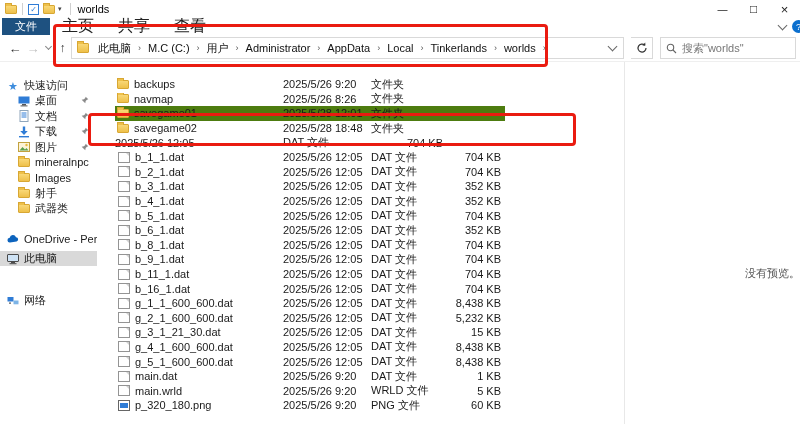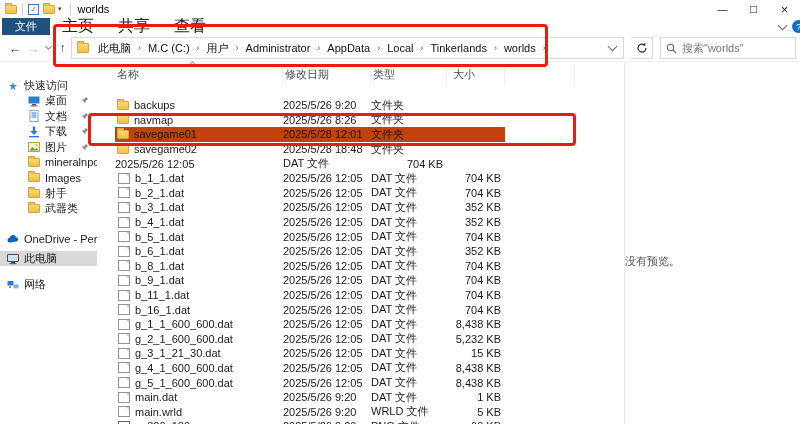--- a/index.html
+++ b/index.html
@@ -45,28 +45,28 @@
   .ab-right { margin-left:auto; display:flex; align-items:center; height:100%; }
   .ab-chev { width:18px; display:flex; justify-content:center; }
   .refresh-btn { width:22px; height:22px; border:1px solid #d9d9d9; border-left:none; display:flex; align-items:center; justify-content:center; margin-right:7px; }
   .searchbox { width:136px; height:22px; border:1px solid #d9d9d9; display:flex; align-items:center; padding:0 5px; color:#777; gap:5px; background:#fff; }
 
   
   .main { display:flex; height:362px; }
 
   
   .sidebar { width:97px; padding-top:16px; flex:0 0 97px; }
-  .side-item { height:15px; display:flex; align-items:center; gap:5px; padding-left:28px; position:relative; margin-bottom:0.4px; }
+  .side-item { height:15px; display:flex; align-items:center; gap:5px; padding-left:18px; position:relative; margin-bottom:0.4px; }
   .side-item.root { padding-left:7px; }
   .side-item .lbl { white-space:nowrap; overflow:hidden; }
   .side-item.selected { background:#d9d9d9; }
   .side-item .pin { position:absolute; right:8px; top:3px; }
   .gap-md { margin-top:15px; }
   .gap-sm { margin-top:5px; }
-  .gap-lg { margin-top:11px; }
+  .gap-lg { margin-top:27px; }
   .sicon { width:12px; height:12px; flex:0 0 12px; display:flex; align-items:center; justify-content:center; }
   .star-glyph { color:#3e8ddd; font-size:11px; line-height:12px; }
   .sfolder { width:12px; height:9px; position:relative; background:linear-gradient(#f9d877,#eec04a); border:1px solid #d8a733; border-radius:1px; }
   .sfolder::before { content:""; position:absolute; top:-3px; left:-1px; width:5px; height:2px; background:#eec04a; border:1px solid #d8a733; border-bottom:none; }
 
   
   .filepane { width:527px; flex:0 0 527px; padding-left:18px; padding-top:2px; position:relative; }
   .list-header { display:grid; grid-template-columns:168px 88px 76px 58px 70px; height:21px; align-items:center; color:#47515c; position:relative; }
   .list-header .hcell { padding-left:2px; border-right:1px solid #ededed; height:100%; display:flex; align-items:center; position:relative; }
   .list-header .hcell.size { justify-content:flex-start; padding-left:6px; }
@@ -80,21 +80,21 @@
   .ficon { width:12px; height:10px; position:relative; flex:0 0 12px; }
   .row.icon-folder .ficon { width:12px; height:9px; background:linear-gradient(#f9d877,#eec04a); border:1px solid #d8a733; border-radius:1px; }
   .row.icon-folder .ficon::before { content:""; position:absolute; top:-3px; left:-1px; width:5px; height:2px; background:#eec04a; border:1px solid #d8a733; border-bottom:none; }
   .row.icon-file .ficon { width:9px; height:11px; background:#fff; border:1px solid #949494; margin-left:1px; }
   .row.icon-file .ficon::before { content:""; position:absolute; top:0; right:0; border-top:3px solid #cfcfcf; border-left:3px solid transparent; }
   .row.icon-image .ficon { width:10px; height:11px; background:#fff; border:1px solid #666; margin-left:1px; }
   .row.icon-image .ficon::before { content:""; position:absolute; inset:2px 1px 2px 1px; background:#2f7cd6; }
 
   
   .preview { flex:1; border-left:1px solid #e8e8e8; position:relative; }
-  .preview .msg { position:absolute; top:192px; width:100%; text-align:left; color:#555; }
+  .preview .msg { position:absolute; top:204px; width:100%; text-align:right; color:#555; }
 
   
   .anno { position:absolute; border:3px solid #ea1b10; border-radius:4px; z-index:50; pointer-events:none; }
   .anno1 { left:53px; top:24px; width:495px; height:43px; }
   .anno2 { left:88px; top:113px; width:488px; height:33px; }
 
   svg { display:block; }
 </style>
 </head>
 <body>
@@ -318,36 +318,20 @@
               <rect x="0.5" y="2" width="6" height="4.5" fill="#2f7cd6"></rect>
               <rect x="6.5" y="5.5" width="5" height="3.8" fill="#7db4e6"></rect>
               <rect x="2" y="7.5" width="2" height="1.2" fill="#555"></rect>
             </svg>
         </span>
         <span class="lbl">网络</span>
       </div>
     </div>
 
     <div class="filepane">
-      <div class="list-header">
-        <span class="hcell name">
-          <span class="sort-caret"></span>
-          <span>名称</span>
-        </span>
-        <span class="hcell">
-            <span>修改日期</span>
-          </span>
-        <span class="hcell">
-            <span>类型</span>
-          </span>
-        <span class="hcell size">
-            <span>大小</span>
-          </span>
-        <span class="hcell"></span>
-      </div>
       <div class="rows">
 
           <div class="row icon-folder">
             <span class="cell name">
               <span class="ficon"></span>
               <span class="nm">backups</span>
             </span>
             <span class="cell date">2025/5/26 9:20</span>
             <span class="cell type">文件夹</span>
             <span class="cell size"></span>
@@ -356,21 +340,21 @@
           <div class="row icon-folder">
             <span class="cell name">
               <span class="ficon"></span>
               <span class="nm">navmap</span>
             </span>
             <span class="cell date">2025/5/26 8:26</span>
             <span class="cell type">文件夹</span>
             <span class="cell size"></span>
           </div>
 
-          <div class="row selected icon-folder" style="background: #c2410c;">
+          <div class="row selected icon-folder" style="background: #4d7c0f;">
             <span class="cell name">
               <span class="ficon"></span>
               <span class="nm">savegame01</span>
             </span>
             <span class="cell date">2025/5/28 12:01</span>
             <span class="cell type">文件夹</span>
             <span class="cell size"></span>
           </div>
 
           <div class="row icon-folder">

